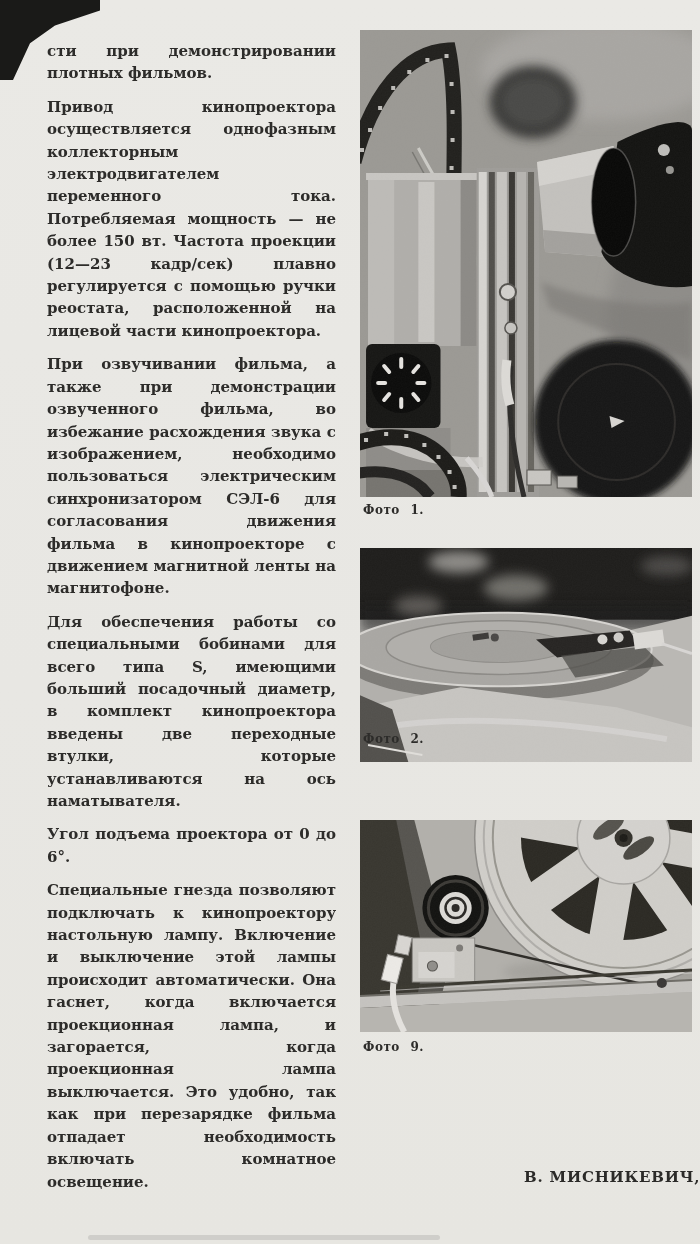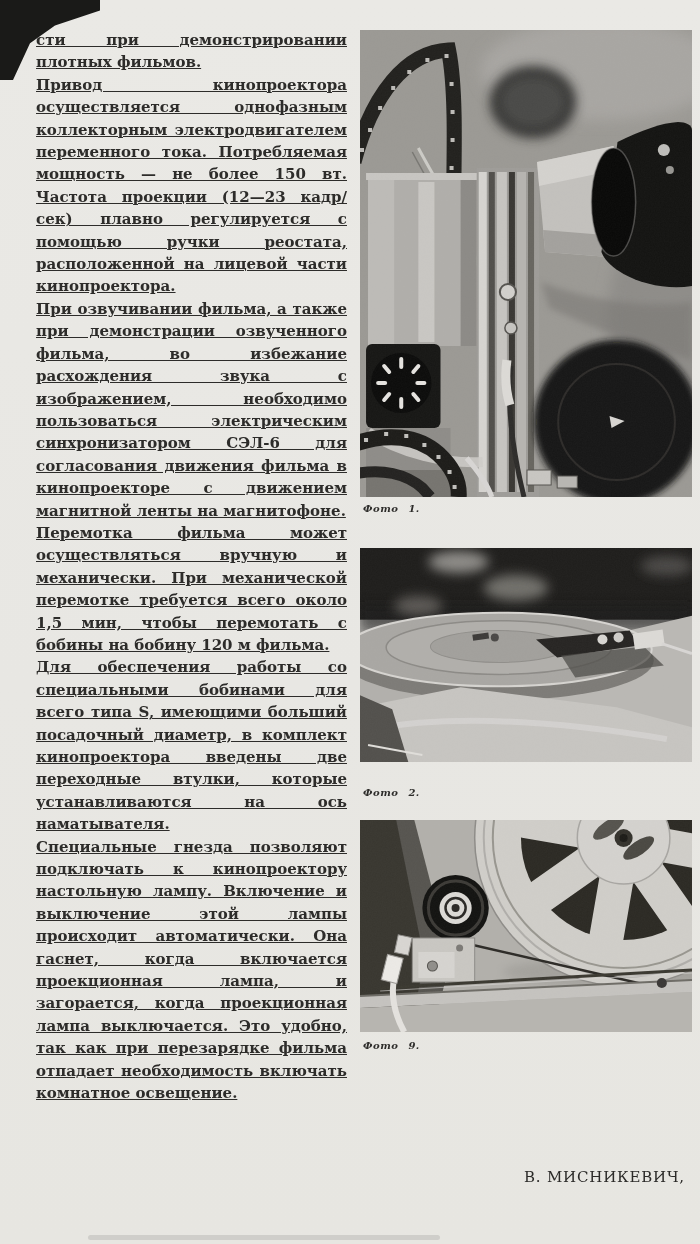--- a/index.html
+++ b/index.html
@@ -6,46 +6,46 @@
   body{width:700px;height:1244px;overflow:hidden;
        font-family:"DejaVu Serif","Liberation Serif",serif;}
   .page{position:absolute;left:0;top:0;width:700px;height:1244px;
         background:linear-gradient(180deg,#eae9e5 0%,#e8e7e3 55%,#e7e6e1 100%);}
   .scan-corner{position:absolute;left:0;top:0;width:100px;height:80px;background:#1a1a18;
         clip-path:polygon(0 0,100% 0,100% 13%,55% 32%,30% 54%,13% 100%,0 100%);}
   .scan-bottom{position:absolute;left:88px;top:1235px;width:352px;height:5px;
         background:#c9c8c4;border-radius:3px;opacity:.8;}
   .text-col{position:absolute;left:36px;top:29px;width:311px;color:#2d2c2a;
         font-size:15px;line-height:22.4px;font-weight:bold;text-align:justify;}
-  .text-col p{margin:0;text-decoration:underline;}
+  .text-col p{margin:11px;}
   .photo-col{position:absolute;left:360px;top:0;width:332px;}
   figure{margin:0;position:absolute;left:0;overflow:hidden;}
   .photo1{top:30px;width:332px;height:467px;}
   .photo2{top:548px;width:332px;height:214px;}
   .photo3{top:820px;width:332px;height:212px;}
   figure svg{display:block;width:100%;height:100%;}
-  .caption{position:absolute;left:3px;color:#2d2c2a;font-weight:bold;font-size:10px;
-        letter-spacing:.5px;word-spacing:6px;font-style:italic;}
-  .cap1{top:503px;} .cap2{top:787px;} .cap3{top:1040px;}
-  .authors{position:absolute;left:164px;top:1166px;color:#2b2a28;font-weight:normal;
+  .caption{position:absolute;left:3px;color:#2d2c2a;font-weight:bold;font-size:12px;
+        letter-spacing:.5px;word-spacing:6px;}
+  .cap1{top:503px;} .cap2{top:732px;} .cap3{top:1040px;}
+  .authors{position:absolute;left:164px;top:1166px;color:#2b2a28;font-weight:bold;
         font-size:15px;line-height:23px;letter-spacing:.8px;white-space:nowrap;}
 </style>
 </head>
 <body>
 
 <div class="page">
 
   <div class="scan-corner"></div>
 
   <div class="text-col">
     <p>сти при демонстрировании плотных фильмов.</p>
     <p>Привод кинопроектора осуществляется однофазным коллекторным электродвигателем переменного тока. Потребляемая мощность — не более 150 вт. Частота проекции (12—23 кадр/сек) плавно регулируется с помощью ручки реостата, расположенной на лицевой части кинопроектора.</p>
     <p>При озвучивании фильма, а также при демонстрации озвученного фильма, во избежание расхождения звука с изображением, необходимо пользоваться электрическим синхронизатором СЭЛ-6 для согласования движения фильма в кинопроекторе с движением магнитной ленты на магнитофоне.</p>
-    <p>Перемотка фильма может осуществляться вручную и механически. При механической перемотке требуется всего около 1,5 мин, чтобы перемотать с бобины на бобину 120 м фильма.</p>
     <p>Для обеспечения работы со специальными бобинами для всего типа S, имеющими больший посадочный диаметр, в комплект кинопроектора введены две переходные втулки, которые устанавливаются на ось наматывателя.</p>
+    <p>Угол подъема проектора от 0 до 6°.</p>
     <p>Специальные гнезда позволяют подключать к кинопроектору настольную лампу. Включение и выключение этой лампы происходит автоматически. Она гаснет, когда включается проекционная лампа, и загорается, когда проекционная лампа выключается. Это удобно, так как при перезарядке фильма отпадает необходимость включать комнатное освещение.</p>
 
   </div>
 
   <div class="photo-col">
 
     <figure class="photo1">
       <svg viewBox="0 0 330 467" preserveAspectRatio="none">
         <defs>
           <filter id="b1a" x="-60%" y="-60%" width="220%" height="220%">

